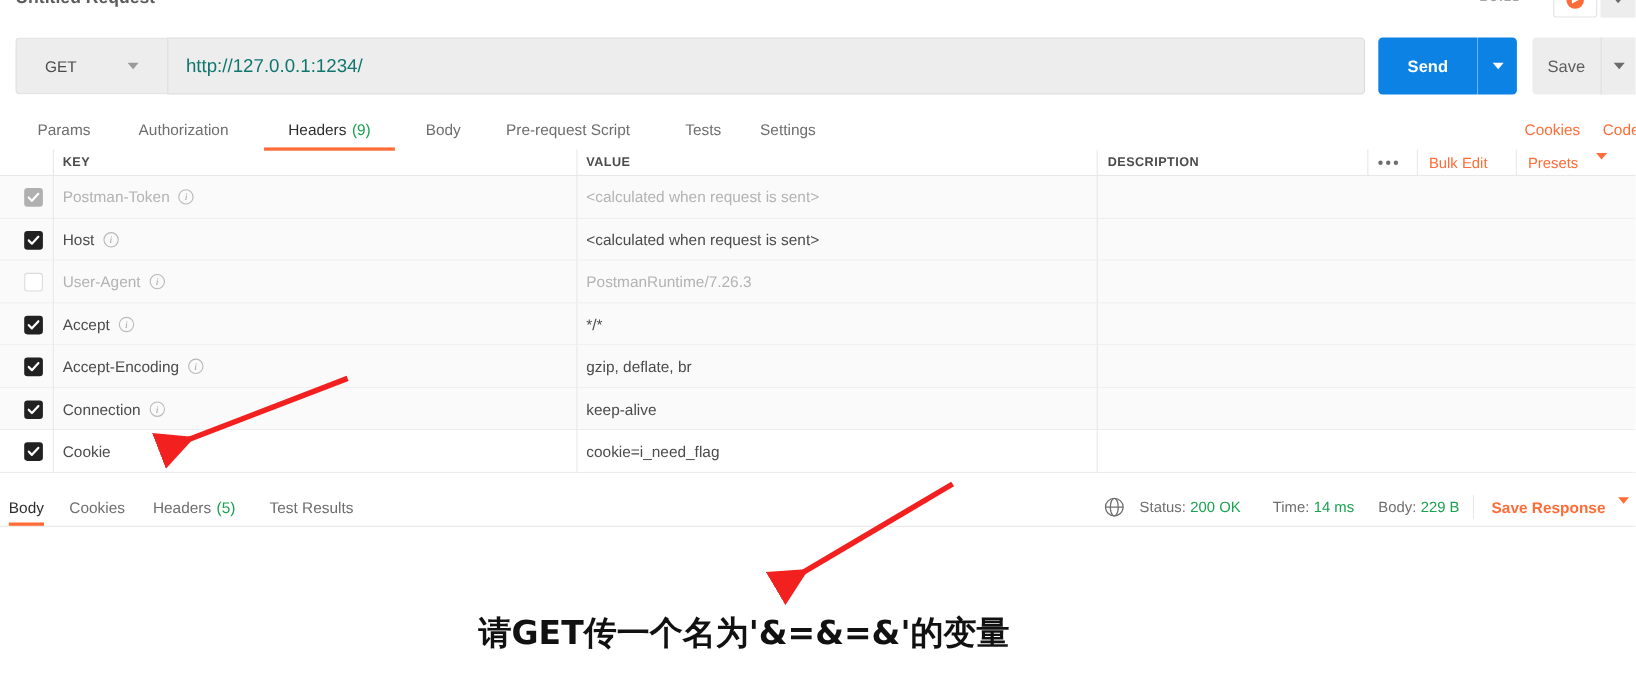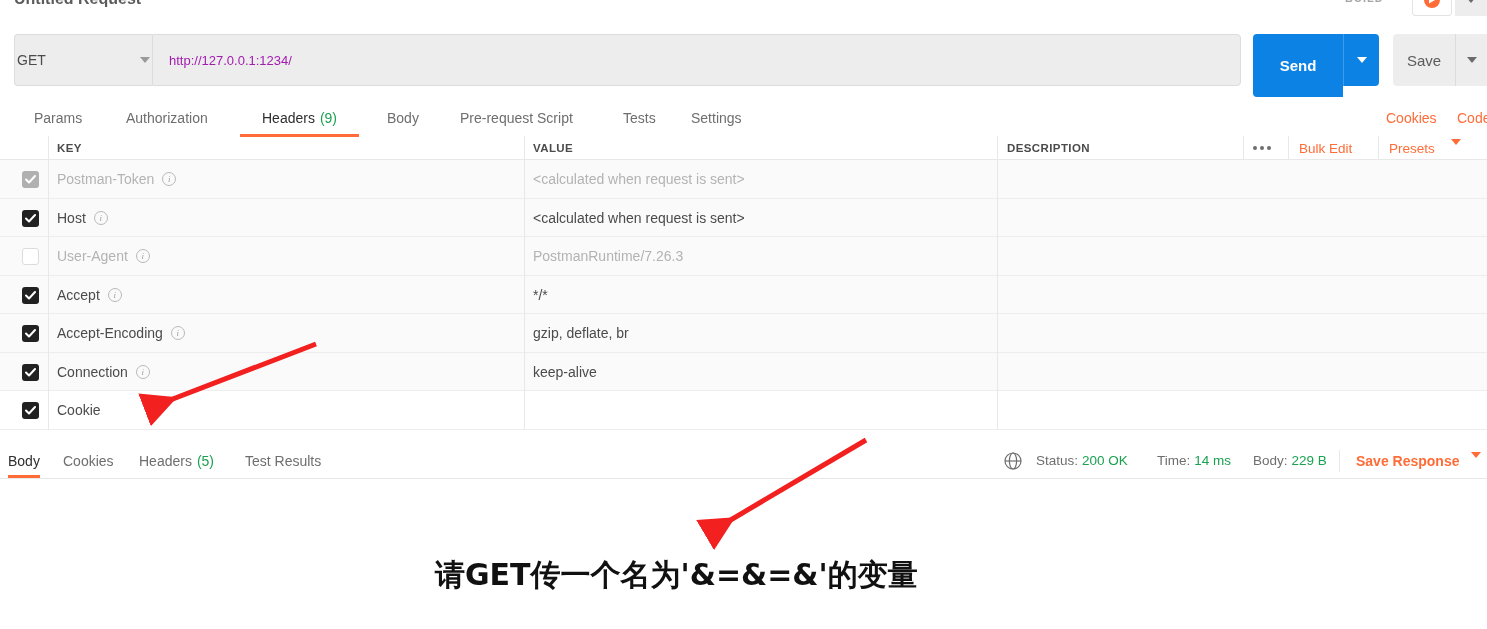--- a/index.html
+++ b/index.html
@@ -33,31 +33,31 @@
   }
   .caret { width: 0; height: 0; border-left: 5px solid transparent; border-right: 5px solid transparent; border-top: 6px solid #9a9a9a; }
   .caret.white { border-top-color: #fff; }
   .caret.dark { border-top-color: #6b6b6b; }
 
   
   .urlrow { position: absolute; left: 0; top: 34px; width: 1487px; height: 52px; }
   .method-box {
     position: absolute; left: 14px; top: 0; width: 138px; height: 52px;
     background: #ededed; border: 1px solid #dcdcdc; border-right: none;
-    border-radius: 4px 0 0 4px; display: flex; align-items: center; padding: 0 2px;
+    border-radius: 4px 0 0 4px; display: flex; align-items: center; padding: 0 26px;
   }
   .method-label { font-size: 14px; color: #4b4b4b; flex: 1; }
   .url-box {
     position: absolute; left: 152px; top: 0; width: 1089px; height: 52px;
     background: #ededed; border: 1px solid #dcdcdc;
     border-radius: 0 4px 4px 0; display: flex; align-items: center; padding: 0 16px;
   }
-  .url-text { font-size: 13px; color: #a21caf; }
+  .url-text { font-size: 17px; color: #0f766e; }
   .send-btn {
-    position: absolute; left: 1253px; top: 0; width: 90px; height: 63px;
+    position: absolute; left: 1253px; top: 0; width: 90px; height: 52px;
     background: #0d82e5; border-radius: 4px 0 0 4px;
     display: flex; align-items: center; justify-content: center;
     color: #fff; font-size: 15px; font-weight: bold; cursor: pointer;
   }
   .send-caret {
     position: absolute; left: 1343px; top: 0; width: 36px; height: 52px;
     background: #0d82e5; border-left: 1px solid #3d9bea; border-radius: 0 4px 4px 0;
     display: flex; align-items: center; justify-content: center; cursor: pointer;
   }
   .save-btn {
@@ -342,20 +342,21 @@
       <span class="vdiv" style="left:524px;height:38.5px"></span>
       <span class="vdiv" style="left:997px;height:38.5px"></span>
       <span class="cb on">
         <svg width="11" height="9" viewBox="0 0 11 9">
             <path d="M1 4.5 L4 7.5 L10 1" stroke="#fff" stroke-width="2" fill="none" stroke-linecap="round" stroke-linejoin="round"></path>
           </svg>
       </span>
       <span class="cell-key">
         <span>Cookie</span>
       </span>
+      <span class="cell-val">cookie=i_need_flag</span>
     </div>
   </div>
 
   <div class="respbar">
     <div class="rtab active" style="left:8px">
       <span>Body</span>
       <span class="tab-underline" style="left:0;right:0;bottom:0"></span>
     </div>
     <div class="rtab" style="left:63px">
       <span>Cookies</span>

